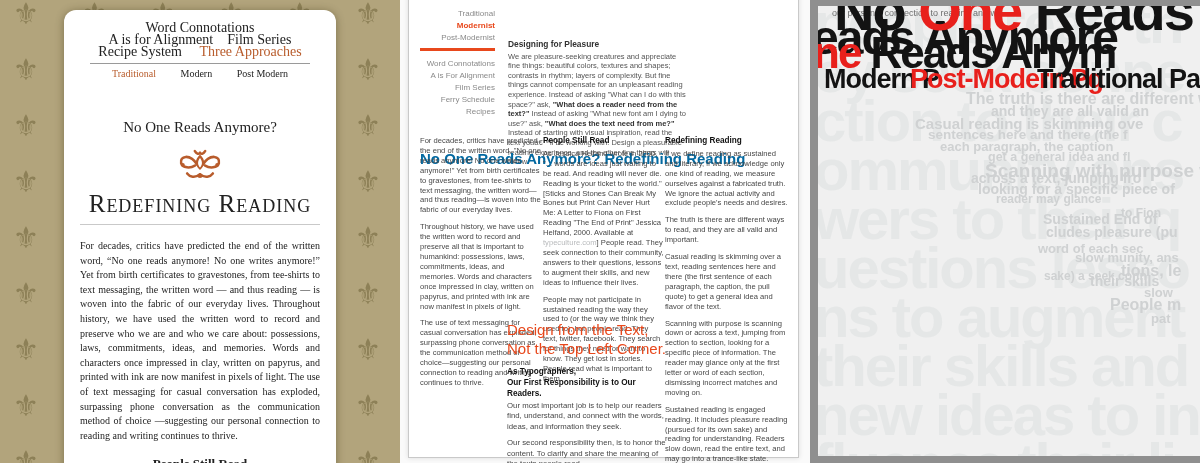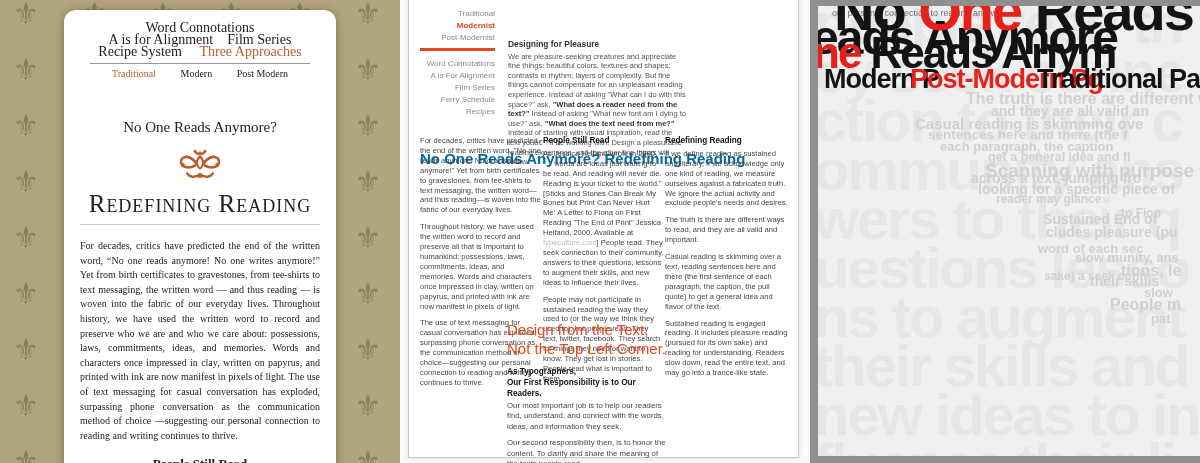--- a/index.html
+++ b/index.html
@@ -177,20 +177,21 @@
       <p>People may not participate in sustained reading the way they used to (or the way we think they used to), but people read. They text, twitter, facebook. They search for things they need or want to know. They get lost in stories. People read what is important to them.</p>
     </div>
 
     <div class="mod-col mod-col3">
       <div class="mod-col-h">Redefining Reading</div>
       <div>
 
       <p>If we define reading as sustained and literary, if we acknowledge only one kind of reading, we measure ourselves against a fabricated truth. We ignore the actual activity and exclude people's needs and desires.</p>
           <p>The truth is there are different ways to read, and they are all valid and important.</p>
           <p>Casual reading is skimming over a text, reading sentences here and there (the first sentence of each paragraph, the caption, the pull quote) to get a general idea and flavor of the text.</p>
+          <p>Scanning with purpose is scanning down or across a text, jumping from section to section, looking for a specific piece of information. The reader may glance only at the first letter or word of each section, dismissing incorrect matches and moving on.</p>
           <p>Sustained reading is engaged reading. It includes pleasure reading (pursued for its own sake) and reading for understanding. Readers slow down, read the entire text, and may go into a trance-like state.</p>
         </div>
     </div>
 
     <div class="mod-design">
       <div class="mod-design-h">
         <span>Design from the Text,</span><br>
         <span>Not the Top Left Corner.</span>
       </div>
       <div class="mod-design-sub">

